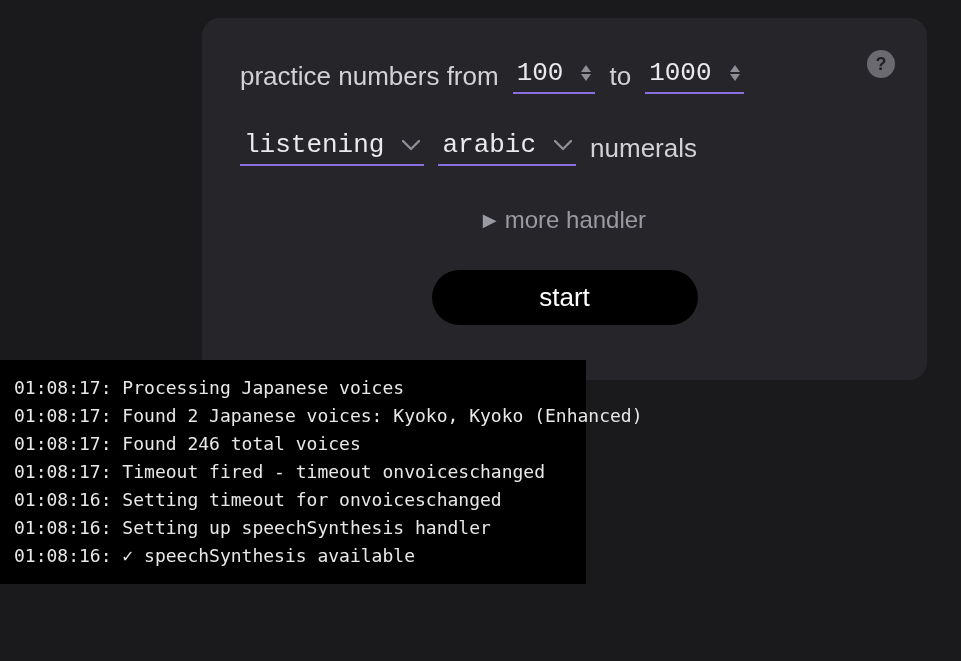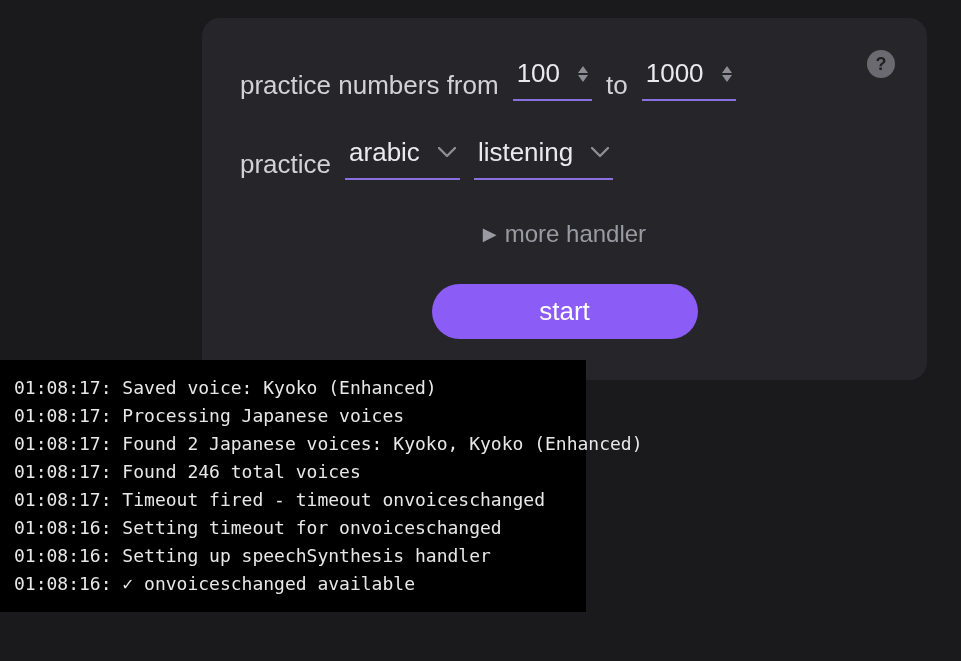--- a/index.html
+++ b/index.html
@@ -28,36 +28,37 @@
       align-items: center;
       justify-content: center;
       color: #1e1e22;
       font-weight: 700;
       font-size: 18px;
       cursor: pointer;
     }
     
     .row {
       display: flex;
-      align-items: flex-end;
+      align-items: center;
       gap: 14px;
       font-size: 26px;
       color: #d2d2d6;
       margin-bottom: 36px;
       padding-left: 2px;
     }
     .row .label { color: #d2d2d6; font-weight: 400; }
     
     .field {
       display: inline-flex;
       align-items: center;
       border-bottom: 2px solid #8a6fe0;
-      padding: 0 4px 10px 4px;
+      padding: 0 4px 4px 4px;
       gap: 12px;
       cursor: pointer;
+      font-family: Liberation Mono, monospace;
     }
     .field .value { color: #e9e9ee; font-size: 26px; }
     
     .stepper {
       display: flex;
       flex-direction: column;
       gap: 2px;
       margin-left: 6px;
     }
     .stepper svg { display: block; }
@@ -73,21 +74,21 @@
       justify-content: center;
       margin-top: 40px;
       margin-bottom: 36px;
       cursor: pointer;
     }
     .more-options .tri { font-size: 18px; color: #9a9aa2; }
     
     .start-btn {
       display: block;
       margin: 0 auto;
-      background: #8b5cf6;
+      background: #000000;
       color: #ffffff;
       font-size: 26px;
       border: none;
       border-radius: 999px;
       padding: 12px 0;
       width: 266px;
       cursor: pointer;
     }
     
     .console {
@@ -133,51 +134,50 @@
             <path d="M5 0 L10 7 L0 7 Z" fill="#8e8e96"></path>
           </svg>
         <svg width="10" height="7" viewBox="0 0 10 7">
             <path d="M5 7 L10 0 L0 0 Z" fill="#8e8e96"></path>
           </svg>
       </span>
     </span>
   </div>
 
   <div class="row">
-    <span class="label">practice</span>
+    <span class="field">
+      <span class="value">listening</span>
+      <span class="chevron">
+        <svg width="18" height="11" viewBox="0 0 18 11">
+            <path d="M1 1 L9 9 L17 1" stroke="#8e8e96" stroke-width="2.4" fill="none" stroke-linecap="round" stroke-linejoin="round"></path>
+          </svg>
+      </span>
+    </span>
     <span class="field">
       <span class="value">arabic</span>
       <span class="chevron">
         <svg width="18" height="11" viewBox="0 0 18 11">
             <path d="M1 1 L9 9 L17 1" stroke="#8e8e96" stroke-width="2.4" fill="none" stroke-linecap="round" stroke-linejoin="round"></path>
           </svg>
       </span>
     </span>
-    <span class="field">
-      <span class="value">listening</span>
-      <span class="chevron">
-        <svg width="18" height="11" viewBox="0 0 18 11">
-            <path d="M1 1 L9 9 L17 1" stroke="#8e8e96" stroke-width="2.4" fill="none" stroke-linecap="round" stroke-linejoin="round"></path>
-          </svg>
-      </span>
-    </span>
+    <span class="label">numerals</span>
   </div>
 
   <div class="more-options">
     <span class="tri">▶</span>
     <span>more handler</span>
   </div>
 
   <button class="start-btn">
     <span>start</span>
   </button>
 </div>
 
 <div class="console">
-  <div class="line">01:08:17: Saved voice: Kyoko (Enhanced)</div>
   <div class="line">01:08:17: Processing Japanese voices</div>
   <div class="line">01:08:17: Found 2 Japanese voices: Kyoko, Kyoko (Enhanced)</div>
   <div class="line">01:08:17: Found 246 total voices</div>
   <div class="line">01:08:17: Timeout fired - timeout onvoiceschanged</div>
   <div class="line">01:08:16: Setting timeout for onvoiceschanged</div>
   <div class="line">01:08:16: Setting up speechSynthesis handler</div>
-  <div class="line">01:08:16: ✓ onvoiceschanged available</div>
+  <div class="line">01:08:16: ✓ speechSynthesis available</div>
 </div>
 
 </body></html>

